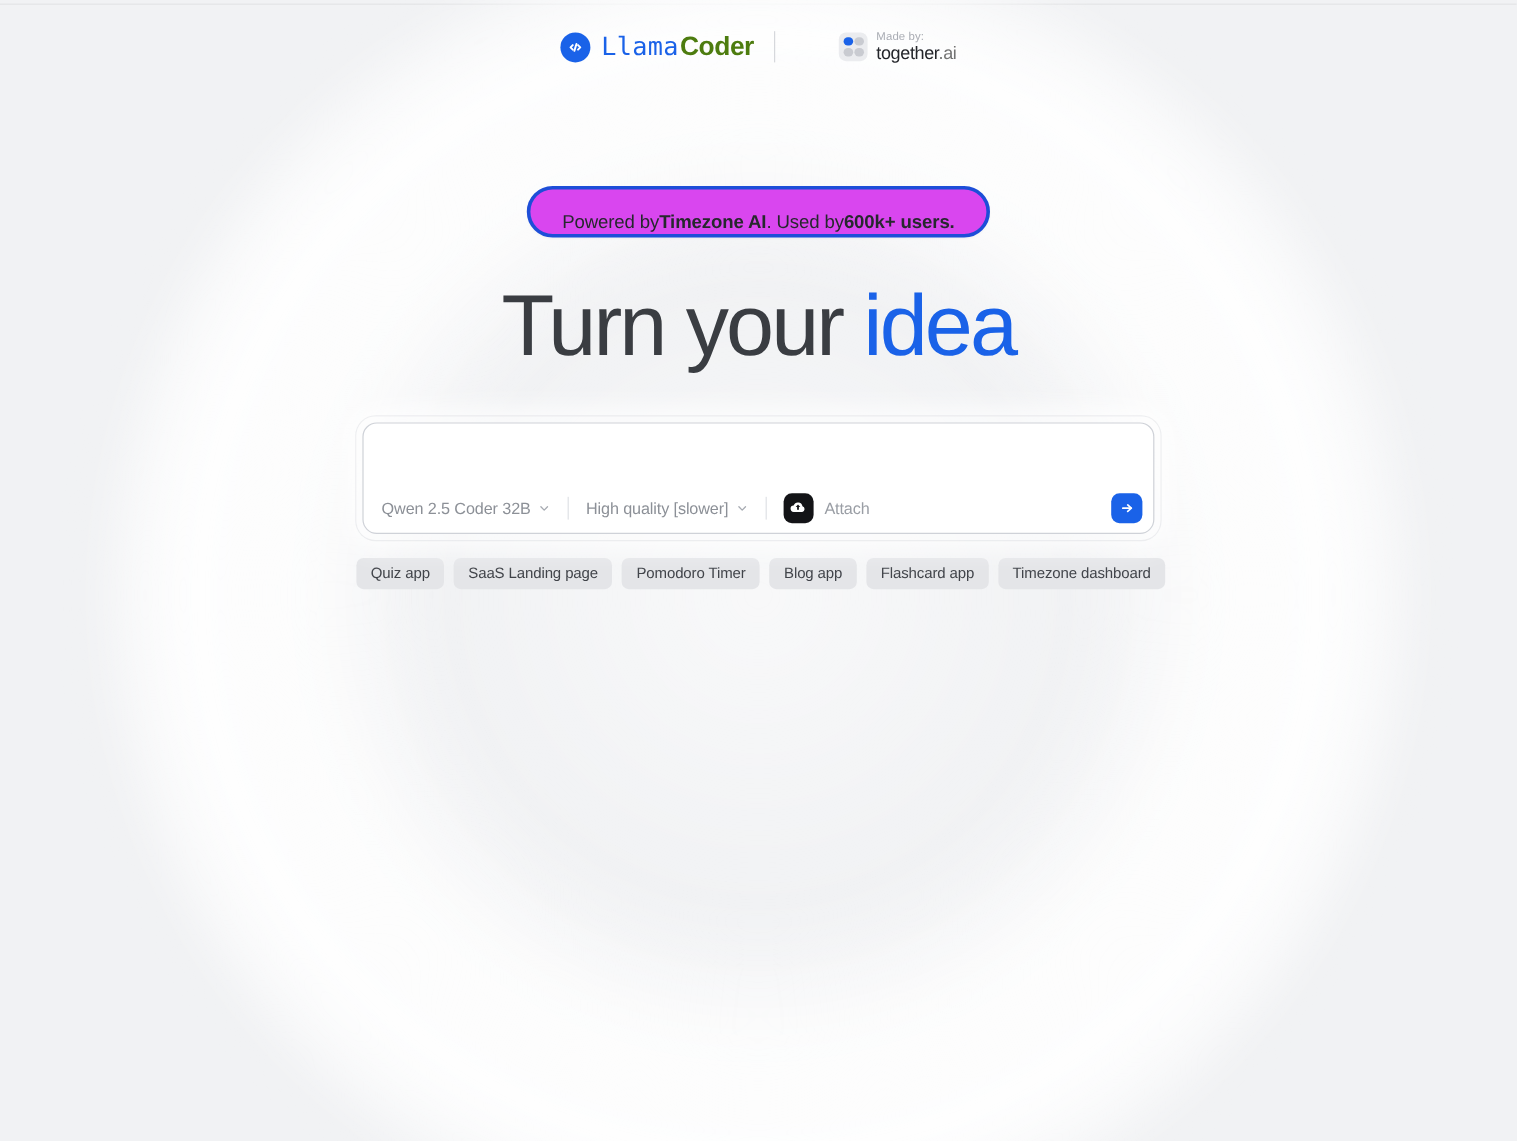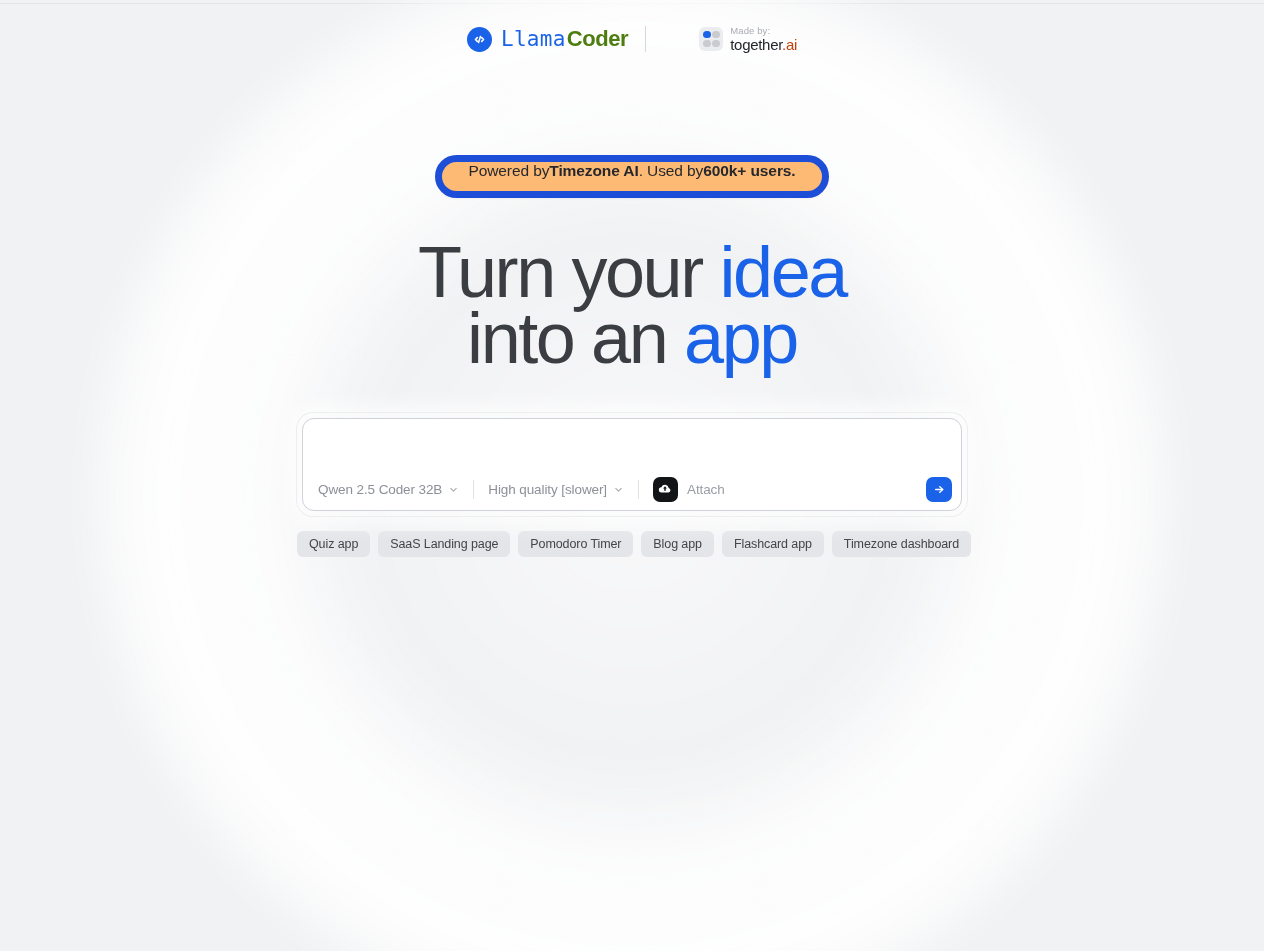--- a/index.html
+++ b/index.html
@@ -146,32 +146,32 @@
     letter-spacing: 0.1px;
     display: block;
   }
   .madeby-name {
     font-size: 15px;
     color: #23252a;
     letter-spacing: -0.3px;
     display: block;
     margin-top: 1px;
   }
-  .madeby-name .dot { color: #c2410c; }
+  .madeby-name .dot { color: #737373; }
 
   
   #powered-badge {
     margin-top: 99px;
     height: 43px;
     padding: 0 26px;
-    background: #fdba74;
-    border: 7px solid #1d4ed8;
+    background: #d946ef;
+    border: 3px solid #1d4ed8;
     border-radius: 999px;
     display: flex;
-    align-items: flex-start;
+    align-items: flex-end;
     box-shadow: 0 1px 2px rgba(16,24,40,0.04);
     font-size: 15.5px;
     color: #26282d;
     letter-spacing: -0.1px;
     white-space: nowrap;
   }
   #powered-badge b { font-weight: 700; }
 
   
   #hero-heading {
@@ -343,21 +343,20 @@
 
   <div id="powered-badge">
     <span>Powered by </span>
       <b>Timezone AI</b>
       <span>. Used by </span>
       <b>600k+ users.</b>
   </div>
 
   <h1 id="hero-heading">
     <span><span>Turn your </span><span class="accent">idea</span></span><br>
-    <span><span>into an </span><span class="accent">app</span></span>
   </h1>
 
   <div id="prompt-shell">
     <div id="prompt-box">
 
 
       <div id="composer-toolbar">
 
         <button class="select-control">
           <span>Qwen 2.5 Coder 32B</span>

